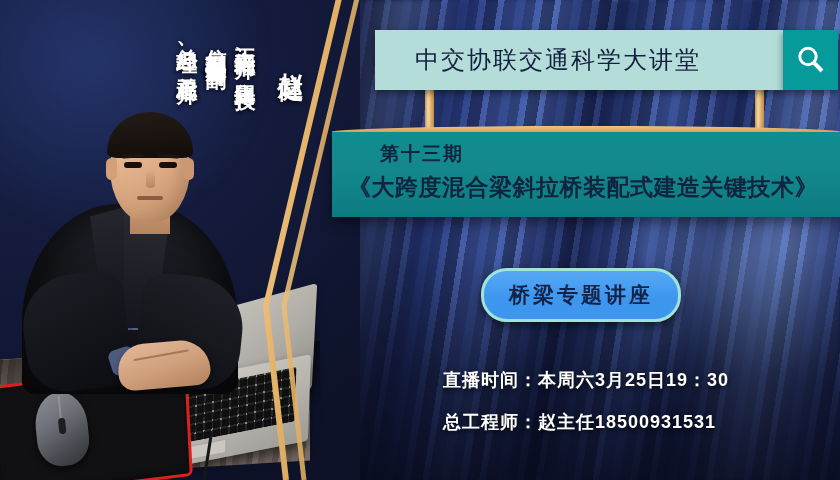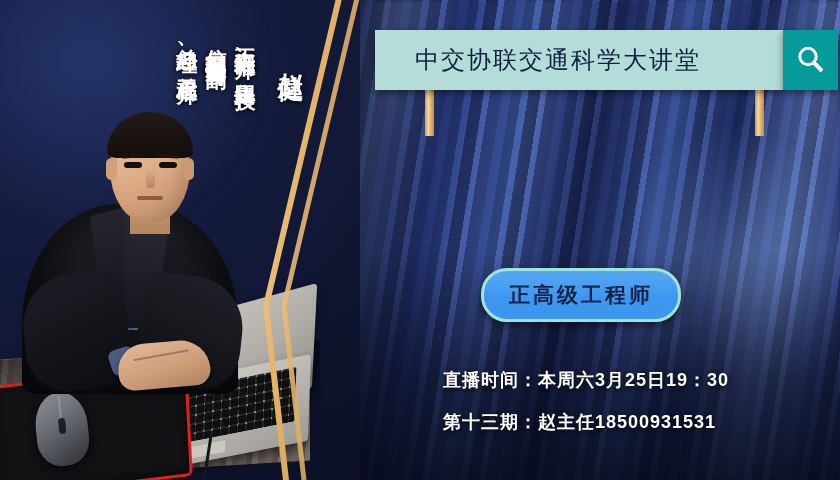--- a/index.html
+++ b/index.html
@@ -415,21 +415,26 @@
     <span class="title-text">中交协联交通科学大讲堂</span>
   </div>
 
   <div id="search-box">
     <svg width="32" height="32" viewBox="0 0 32 32">
       <circle cx="13" cy="12.5" r="8.2" fill="none" stroke="#ffffff" stroke-width="3"></circle>
       <line x1="19.2" y1="18.8" x2="27" y2="27" stroke="#ffffff" stroke-width="4" stroke-linecap="butt"></line>
     </svg>
   </div>
 
+  <div id="subtitle-panel">
+    <div class="gold-edge"></div>
+    <div class="sub-line1">第十三期</div>
+    <div class="sub-line2">《大跨度混合梁斜拉桥装配式建造关键技术》</div>
+  </div>
 
   <div id="topic-pill">
-    <span class="pill-text">正高级工程师</span>
+    <span class="pill-text">桥梁专题讲座</span>
   </div>
 
   <div class="info-line" id="info-time">直播时间：本周六3月25日19：30</div>
-  <div class="info-line" id="info-contact">第十三期：赵主任18500931531</div>
+  <div class="info-line" id="info-contact">总工程师：赵主任18500931531</div>
 
 </div>
 
 </body></html>

